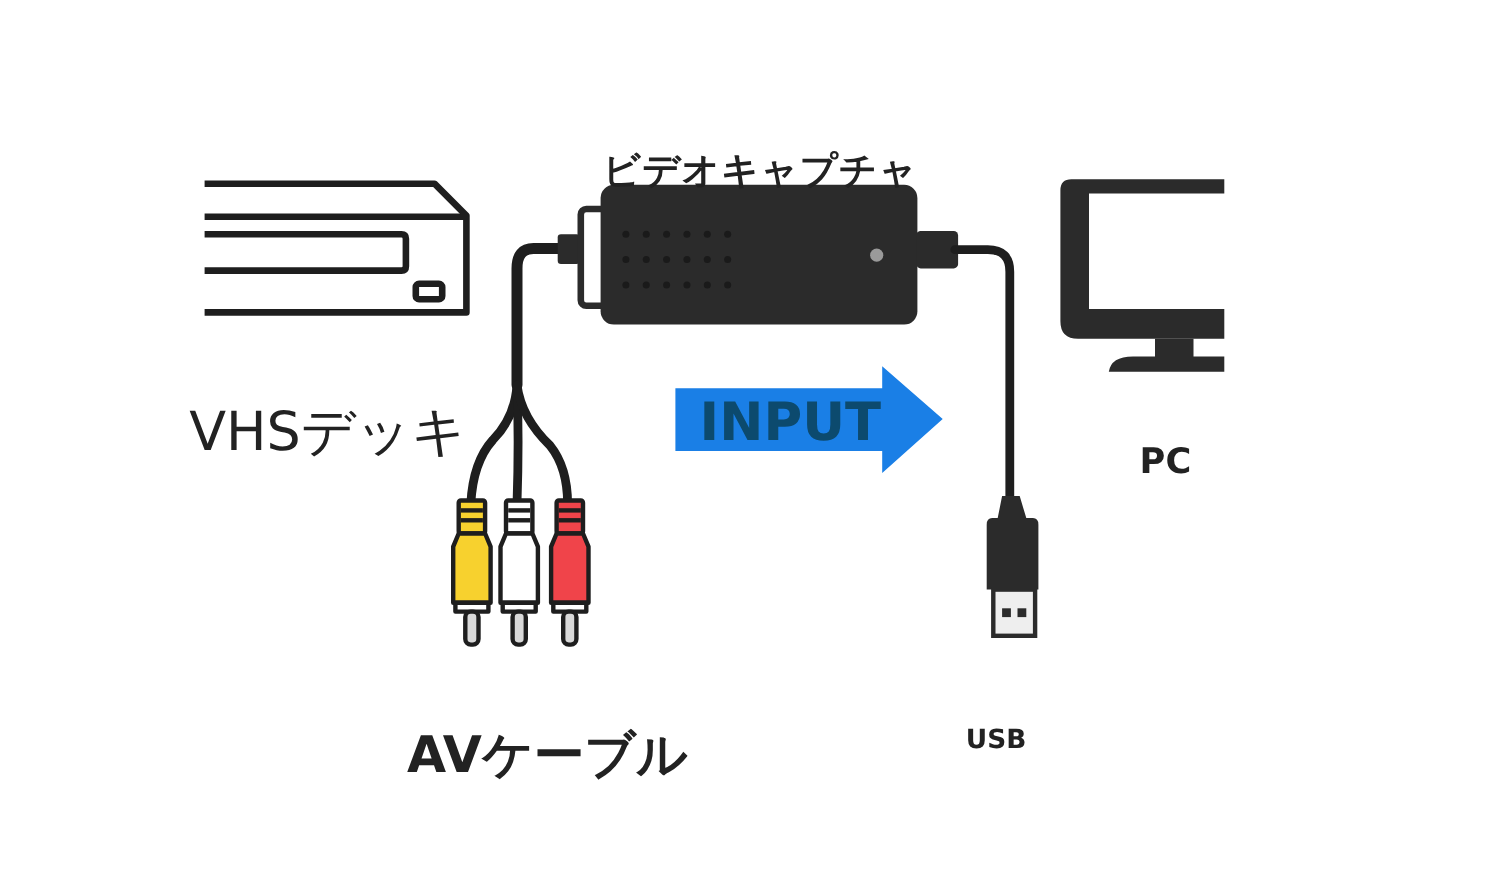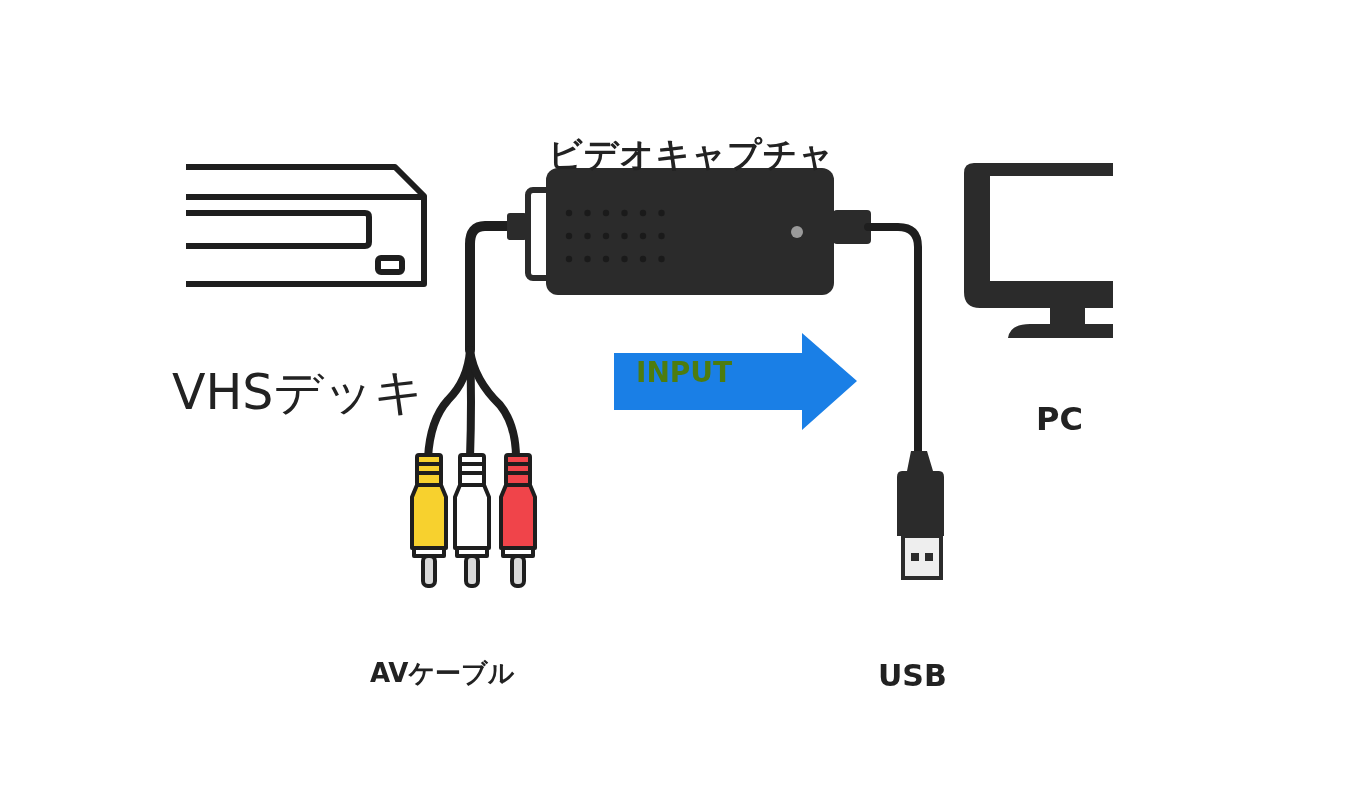--- a/index.html
+++ b/index.html
@@ -3,23 +3,23 @@
 <meta charset="utf-8">
 <style>
   html, body { margin: 0; padding: 0; background: #ffffff; }
   body { width: 1365px; height: 803px; position: relative; overflow: hidden;
          font-family: "DejaVu Sans", sans-serif; color: #1e1e1e; }
   #diagram { position: absolute; left: 0; top: 0; }
   .label { position: absolute; font-weight: bold; color: #222; white-space: nowrap; margin-top: 40px; }
   .lbl-capture { left: 548px; top: 92px; font-size: 34px; letter-spacing: 1px; }
   .lbl-vhs { left: 172px; top: 320px; font-size: 49px; font-weight: normal; }
   .lbl-pc { left: 1036px; top: 360px; font-size: 32px; }
-  .lbl-av { left: 370px; top: 616px; font-size: 26px; }
-  .lbl-usb { left: 878px; top: 618px; font-size: 30px; }
-  .lbl-input { position: absolute; left: 636px; top: 356px; font-size: 28px; font-weight: bold; color: #4d7c0f; }
+  .lbl-av { left: 370px; top: 616px; font-size: 46px; }
+  .lbl-usb { left: 878px; top: 618px; font-size: 24px; }
+  .lbl-input { position: absolute; left: 636px; top: 356px; font-size: 48px; font-weight: bold; color: #0c4a6e; }
 </style>
 </head>
 <body>
 
 <svg id="diagram" width="1365" height="803" viewBox="0 0 1365 803">
 
   <g fill="none" stroke="#1e1e1e" stroke-width="6" stroke-linejoin="round">
     <path d="M186 167 L395 167 L424 196 L424 284 L186 284"></path>
     <path d="M186 197 L424 197"></path>
     <path d="M186 213 L365 213 Q369 213 369 217 L369 242 Q369 246 365 246 L186 246"></path>

